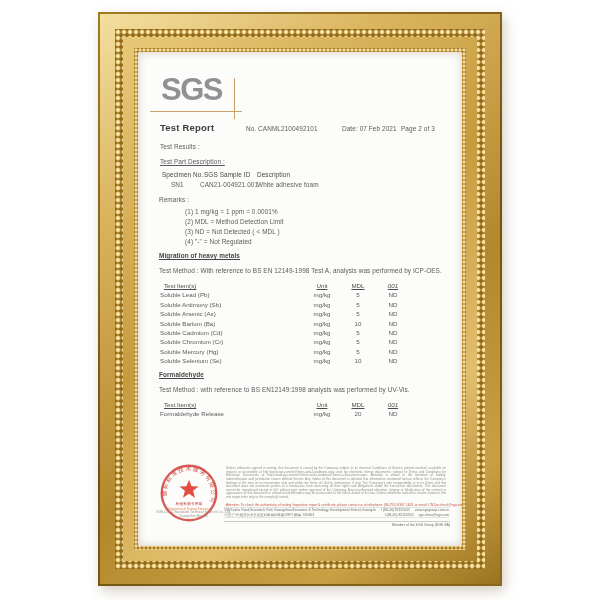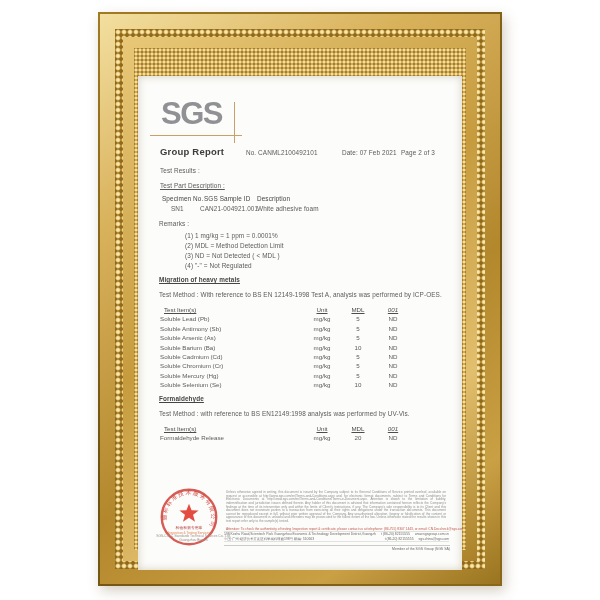--- a/index.html
+++ b/index.html
@@ -4,21 +4,21 @@
 <style>
   html,body{margin:0;padding:0;}
   body{width:600px;height:600px;background:#ffffff;font-family:"Liberation Sans","DejaVu Sans",sans-serif;position:relative;overflow:hidden;}
   .frame{position:absolute;left:98px;top:12px;width:404px;height:574px;box-shadow:3px 5px 12px rgba(120,100,60,.30);}
   .b{width:100%;height:100%;box-sizing:border-box;}
   .f-rim{padding:2px;background:linear-gradient(145deg,#a07b22,#6e5212 55%,#8a681a);}
   .f-band1{padding:15px;background:linear-gradient(145deg,#f3dfa0 0%,#d9b25c 25%,#b3872c 60%,#caa045 85%,#9a7420 100%);}
   .f-bead1{padding:8px;background-color:#c2973a;background-image:radial-gradient(circle at 3px 3px,#f7e7b4 0 1.3px,#d3a94e 2.2px,#8f6a1c 3px);background-size:6px 6px;}
   .f-band2{padding:11px;background:linear-gradient(145deg,#e8c878 0%,#c69b3e 45%,#e2bf6e 75%,#aa8128 100%);}
   .f-bead2{padding:4px;background-color:#b98e2e;background-image:radial-gradient(circle at 2px 2px,#f2dda6 0 1px,#c79a3a 1.8px,#7d5c14 2.5px);background-size:4px 4px;}
-  .paper{position:relative;width:100%;height:100%;background:#fcfcfa;box-shadow:inset 0 0 9px rgba(100,75,20,.25);overflow:hidden;margin-top:24px;}
+  .paper{position:relative;width:100%;height:100%;background:#fcfcfa;box-shadow:inset 0 0 9px rgba(100,75,20,.25);overflow:hidden;}
   .abs{position:absolute;}
   .t{font-size:6.4px;color:#5a5a5a;letter-spacing:.1px;white-space:nowrap;}
   .b600{color:#454545;}
   .ul{text-decoration:underline;}
   .logo{left:23px;top:22px;font-size:31px;font-weight:bold;color:#8f9194;letter-spacing:-1.5px;line-height:1;}
   .regline{background:#c9a065;}
   .title{left:22px;top:70px;font-size:9.5px;font-weight:bold;color:#3d3d3d;letter-spacing:.2px;}
   .dtable{left:22px;width:252px;display:grid;grid-template-columns:142px 40px 32px 38px;}
   .dtable span{font-size:6.2px;color:#5a5a5a;line-height:9.4px;white-space:nowrap;}
   .dtable .cc{text-align:center;}
@@ -41,21 +41,21 @@
     <div class="b f-band1">
       <div class="b f-bead1">
         <div class="b f-band2">
           <div class="b f-bead2">
             <div class="paper">
 
               <div class="abs logo">SGS</div>
               <div class="abs regline" style="left:12px;top:59px;width:92px;height:1.2px;"></div>
               <div class="abs regline" style="left:96px;top:26px;width:1.2px;height:41px;"></div>
 
-              <div class="abs title">Group Report</div>
+              <div class="abs title">Test Report</div>
               <div class="abs t" style="left:108px;top:73px;">No. CANML2100492101</div>
               <div class="abs t" style="left:204px;top:73px;">Date: 07 Feb 2021</div>
               <div class="abs t" style="left:263px;top:73px;">Page 2 of 3</div>
 
               <div class="abs t" style="left:22px;top:91px;">Test Results :</div>
               <div class="abs t ul" style="left:22px;top:106px;">Test Part Description :</div>
 
               <div class="abs t b600" style="left:24px;top:119px;">Specimen No.</div>
               <div class="abs t b600" style="left:66px;top:119px;">SGS Sample ID</div>
               <div class="abs t b600" style="left:119px;top:119px;">Description</div>

